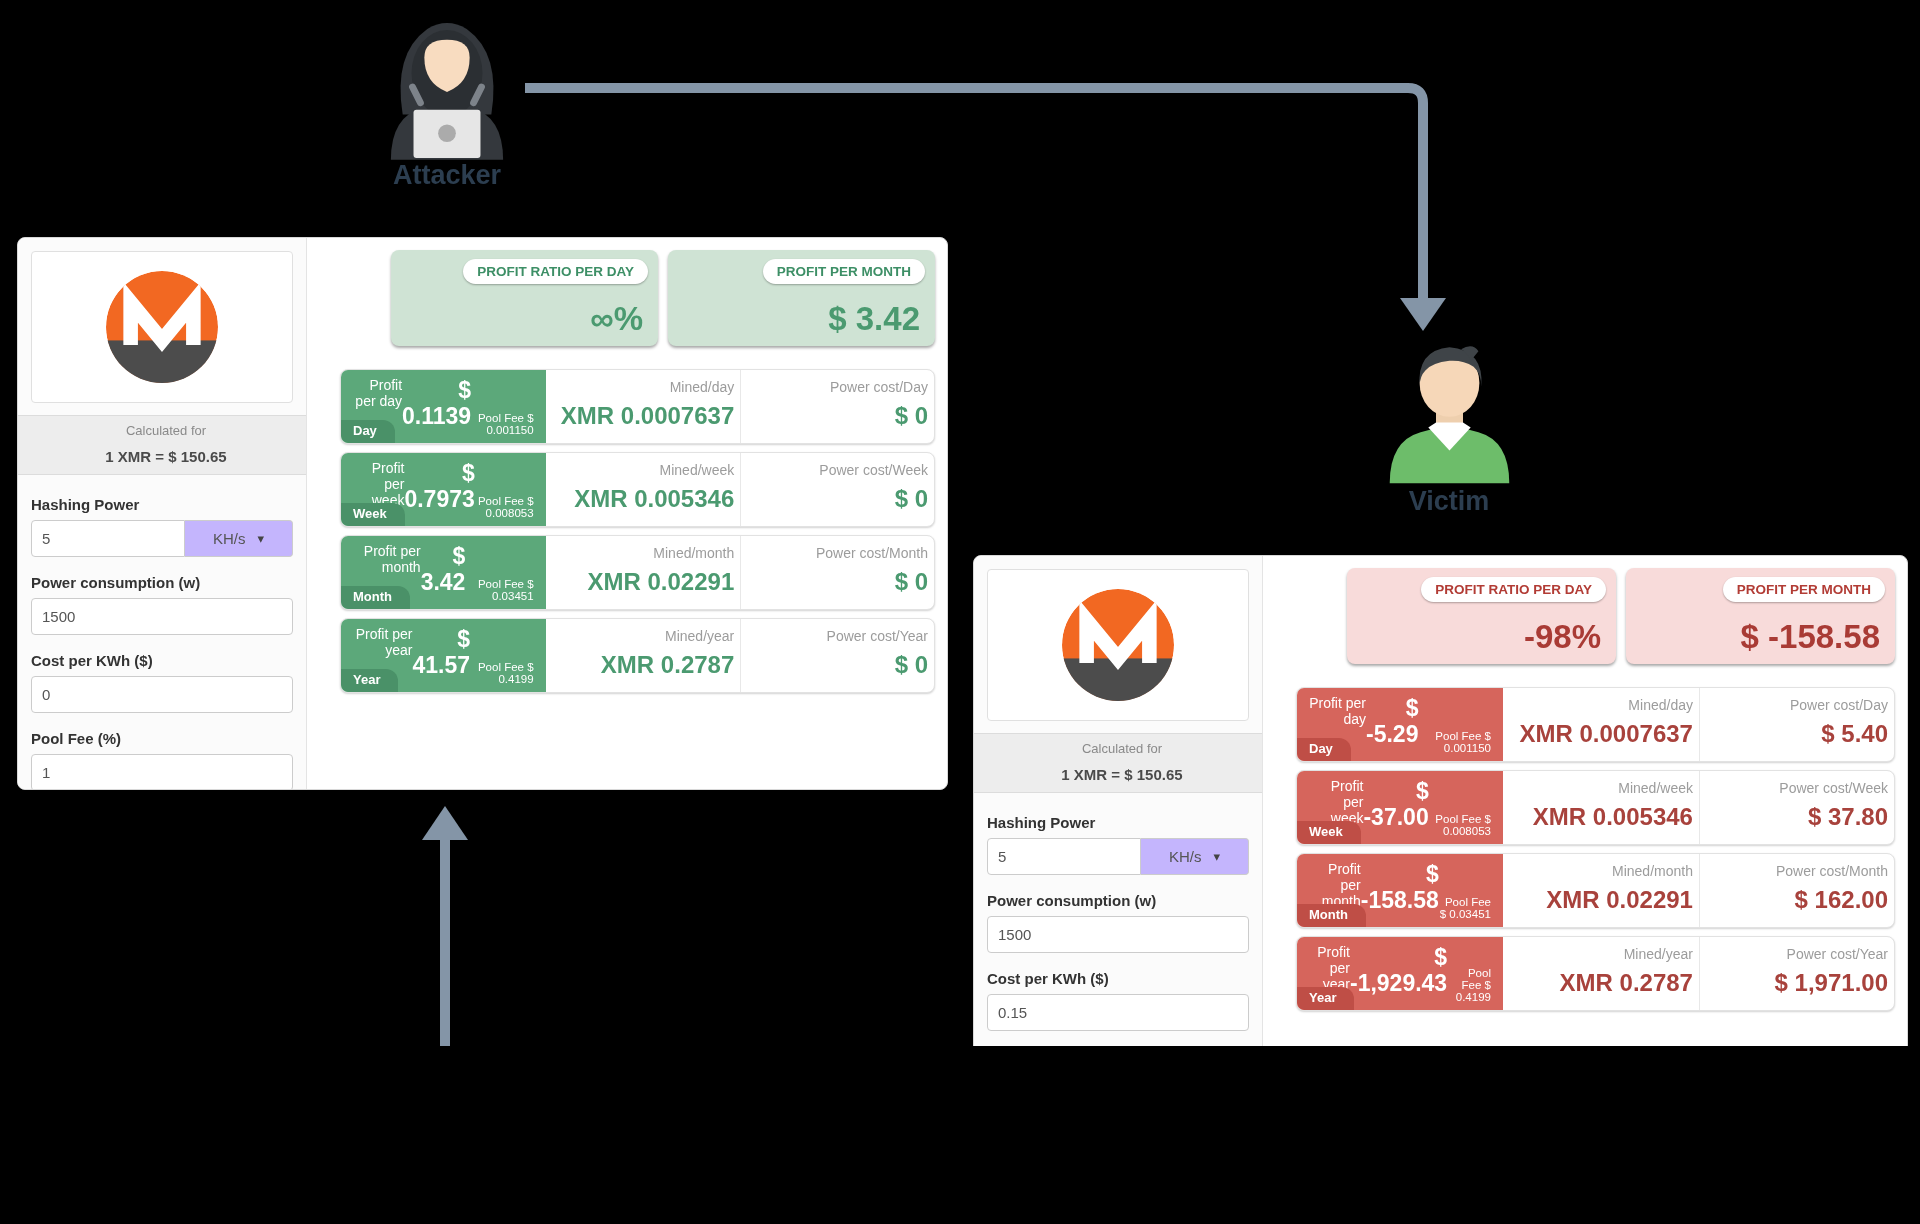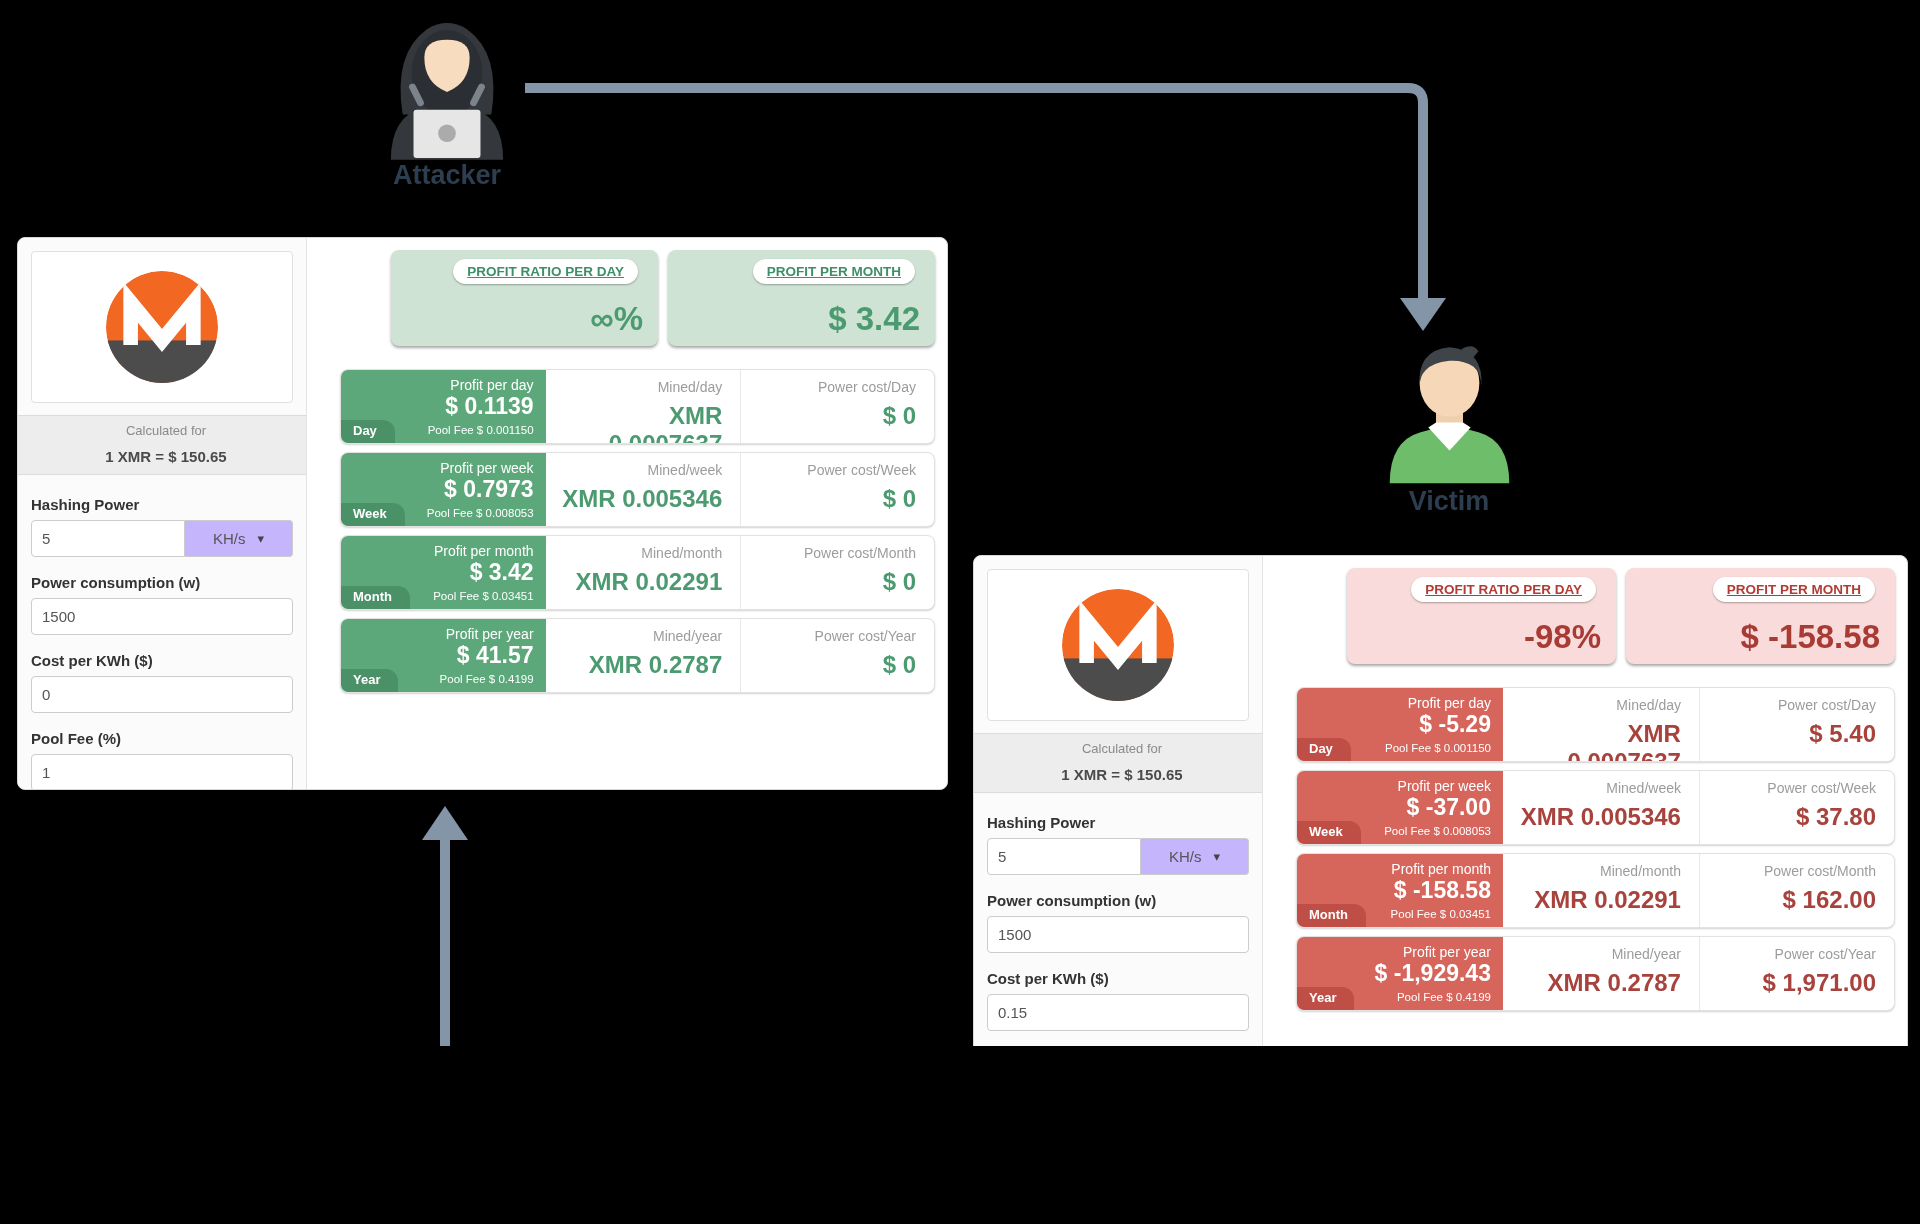--- a/index.html
+++ b/index.html
@@ -32,34 +32,34 @@
   .hash-row{display:flex;}
   .hash-row .f-input{flex:1;border-radius:4px 0 0 4px;min-width:0;}
   .f-select{flex:0 0 108px;height:37px;border:1px solid #ccc;border-left:none;
             border-radius:0 4px 4px 0;background:#c4b5fd;display:flex;align-items:center;
             justify-content:center;gap:12px;font-size:15px;color:#555;cursor:pointer;}
   .chev{font-size:13px;color:#444;}
 
   .main{flex:1;padding:12px 12px 0 33px;}
   .summary-row{display:flex;gap:10px;height:96px;margin-bottom:23px;margin-left:51px;}
   .sum-box{flex:1;position:relative;border-radius:8px;box-shadow:0 2px 3px rgba(0,0,0,.35);}
-  .pill{position:absolute;top:9px;right:20px;background:#fff;border-radius:16px;
-        padding:5px 14px;font-size:13.5px;font-weight:bold;box-shadow:0 1px 2px rgba(0,0,0,.3);text-decoration:underline;}
+  .pill{position:absolute;top:9px;right:10px;background:#fff;border-radius:16px;
+        padding:5px 14px;font-size:13.5px;font-weight:bold;box-shadow:0 1px 2px rgba(0,0,0,.3);}
   .big-val{position:absolute;bottom:8px;right:15px;font-size:33px;font-weight:bold;}
 
   .data-row{height:75px;display:flex;border:1px solid #e2e2e2;border-radius:8px;
             overflow:hidden;margin-bottom:8px;background:#fff;box-shadow:0 1px 2px rgba(0,0,0,.18);}
   .cell-left{width:34.5%;position:relative;color:#fff;text-align:right;
-             padding:7px 12px 4px 12px;display:flex;flex-direction:column;}
+             padding:7px 12px 4px 12px;display:flex;flex-direction:row;}
   .cl-label{font-size:14px;}
   .cl-value{font-size:23px;font-weight:bold;line-height:1.15;}
   .cl-fee{font-size:11.5px;margin-top:auto;padding-bottom:3px;}
   .tag{position:absolute;left:0;bottom:0;color:#fff;font-weight:bold;font-size:13px;
        padding:3px 18px 5px 12px;border-radius:0 12px 0 8px;}
-  .cell{padding:9px 18px 0 8px;text-align:right;}
+  .cell{padding:9px 6px 0 8px;text-align:right;}
   .cell.mid{width:33%;border-right:1px solid #e8e8e8;}
   .cell.rightc{flex:1;}
   .c-label{font-size:14px;color:#9c9c9c;}
   .c-value{font-size:24px;font-weight:bold;margin-top:7px;}
 
   
   .panel.green .cell-left{background:#5ca87a;}
   .panel.green .tag{background:#4a9168;}
   .panel.green .sum-box{background:#cfe3d4;}
   .panel.green .pill{color:#3d8f66;}

